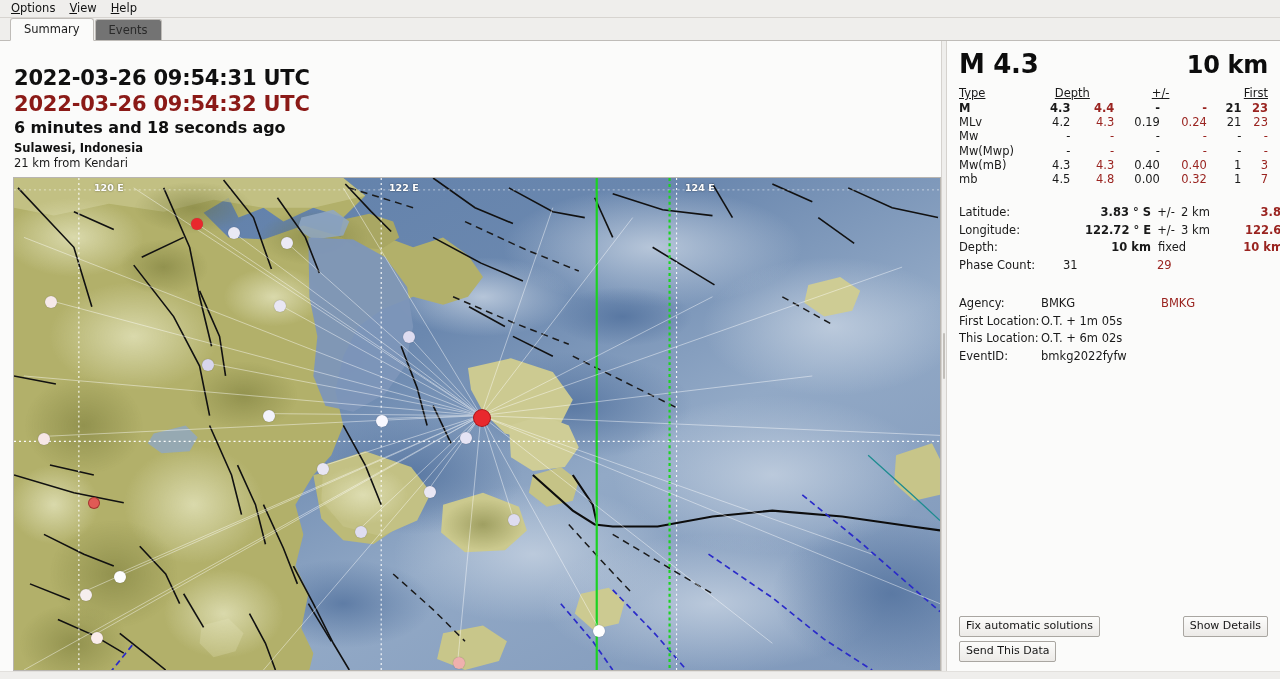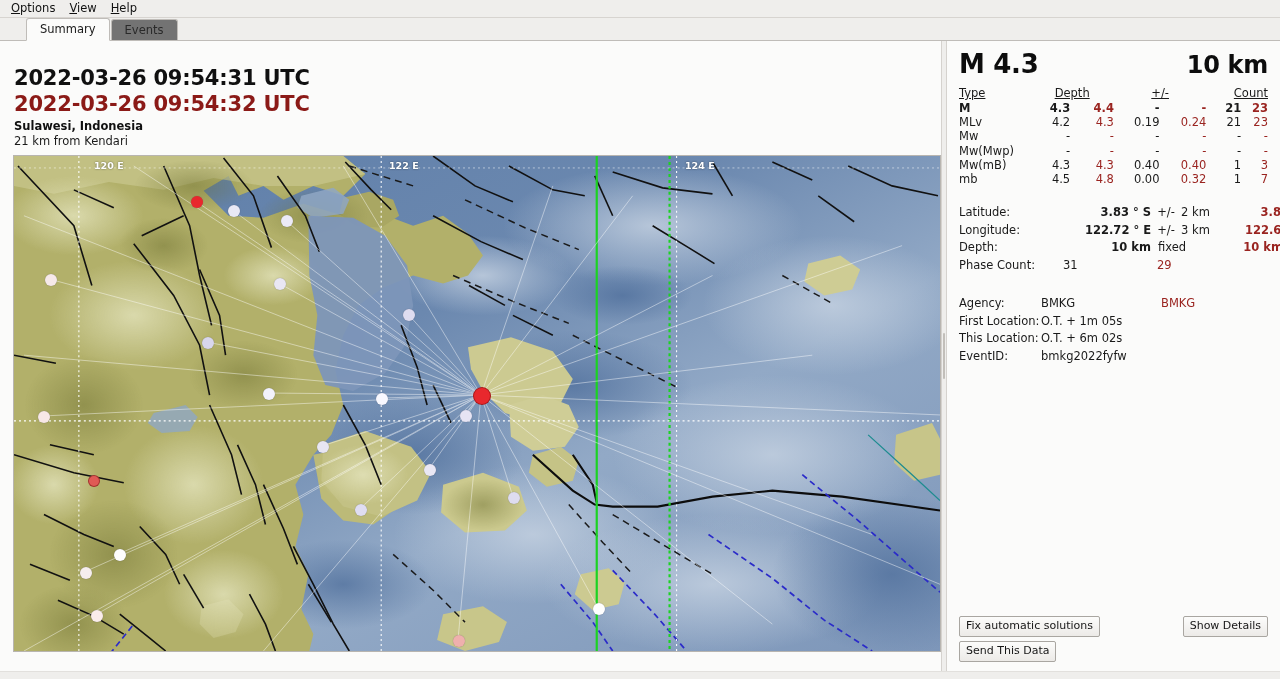--- a/index.html
+++ b/index.html
@@ -32,21 +32,21 @@
     padding: 1px 7px 2px 7px;
     cursor: default; line-height: 14px;
   }
   .menu-item u { text-decoration: underline; }
 
   
   #tabbar {
     height: 23px;
     background: #efeeec;
     display: flex; align-items: flex-end;
-    padding-left: 26px;
+    padding-left: 10px;
     position: relative;
     flex: 0 0 auto;
   }
   #tabbar:after {
     content: ""; position: absolute; left: 0; right: 0; bottom: 0;
     height: 1px; background: #bfbcb8;
   }
   .tab {
     font-size: 11.5px; color: #1a1a1a;
     padding: 3px 13px 4px 13px;
@@ -211,20 +211,21 @@
     <div class="tab inactive"><span>Events</span></div>
   </div>
 
   <div id="content">
 
     <div id="left-pane">
 
       <div id="origin-header">
         <div class="ot-primary">2022-03-26 09:54:31 UTC</div>
         <div class="ot-secondary">2022-03-26 09:54:32 UTC</div>
+        <div class="ot-ago">6 minutes and 18 seconds ago</div>
         <div class="region">Sulawesi, Indonesia</div>
         <div class="nearest">21 km from Kendari</div>
       </div>
 
       <div id="map-wrap">
         <div id="map">
           <svg viewBox="0 0 928 497" preserveAspectRatio="none">
             <defs>
               <linearGradient id="seaGrad" x1="0" y1="0" x2="1" y2="1">
                 <stop offset="0%" stop-color="#5e7ea9"></stop>
@@ -486,21 +487,21 @@
         <div class="big-mag">M 4.3</div>
         <div class="big-depth">10 km</div>
       </div>
 
       <table class="magtable">
         <thead>
           <tr>
             <th class="c-type">Type</th>
             <th class="th-value" colspan="2">Depth</th>
             <th class="th-err" colspan="2">+/-</th>
-            <th class="th-count" colspan="2">Count</th>
+            <th class="th-count" colspan="2">First</th>
           </tr>
         </thead>
         <tbody id="magtable-body">
             <tr class="bold">
               <td class="c-type">M</td>
               <td class="c-v1">4.3</td>
               <td class="c-v2">4.4</td>
               <td class="c-e1">-</td>
               <td class="c-e2">-</td>
               <td class="c-c1">21</td>

